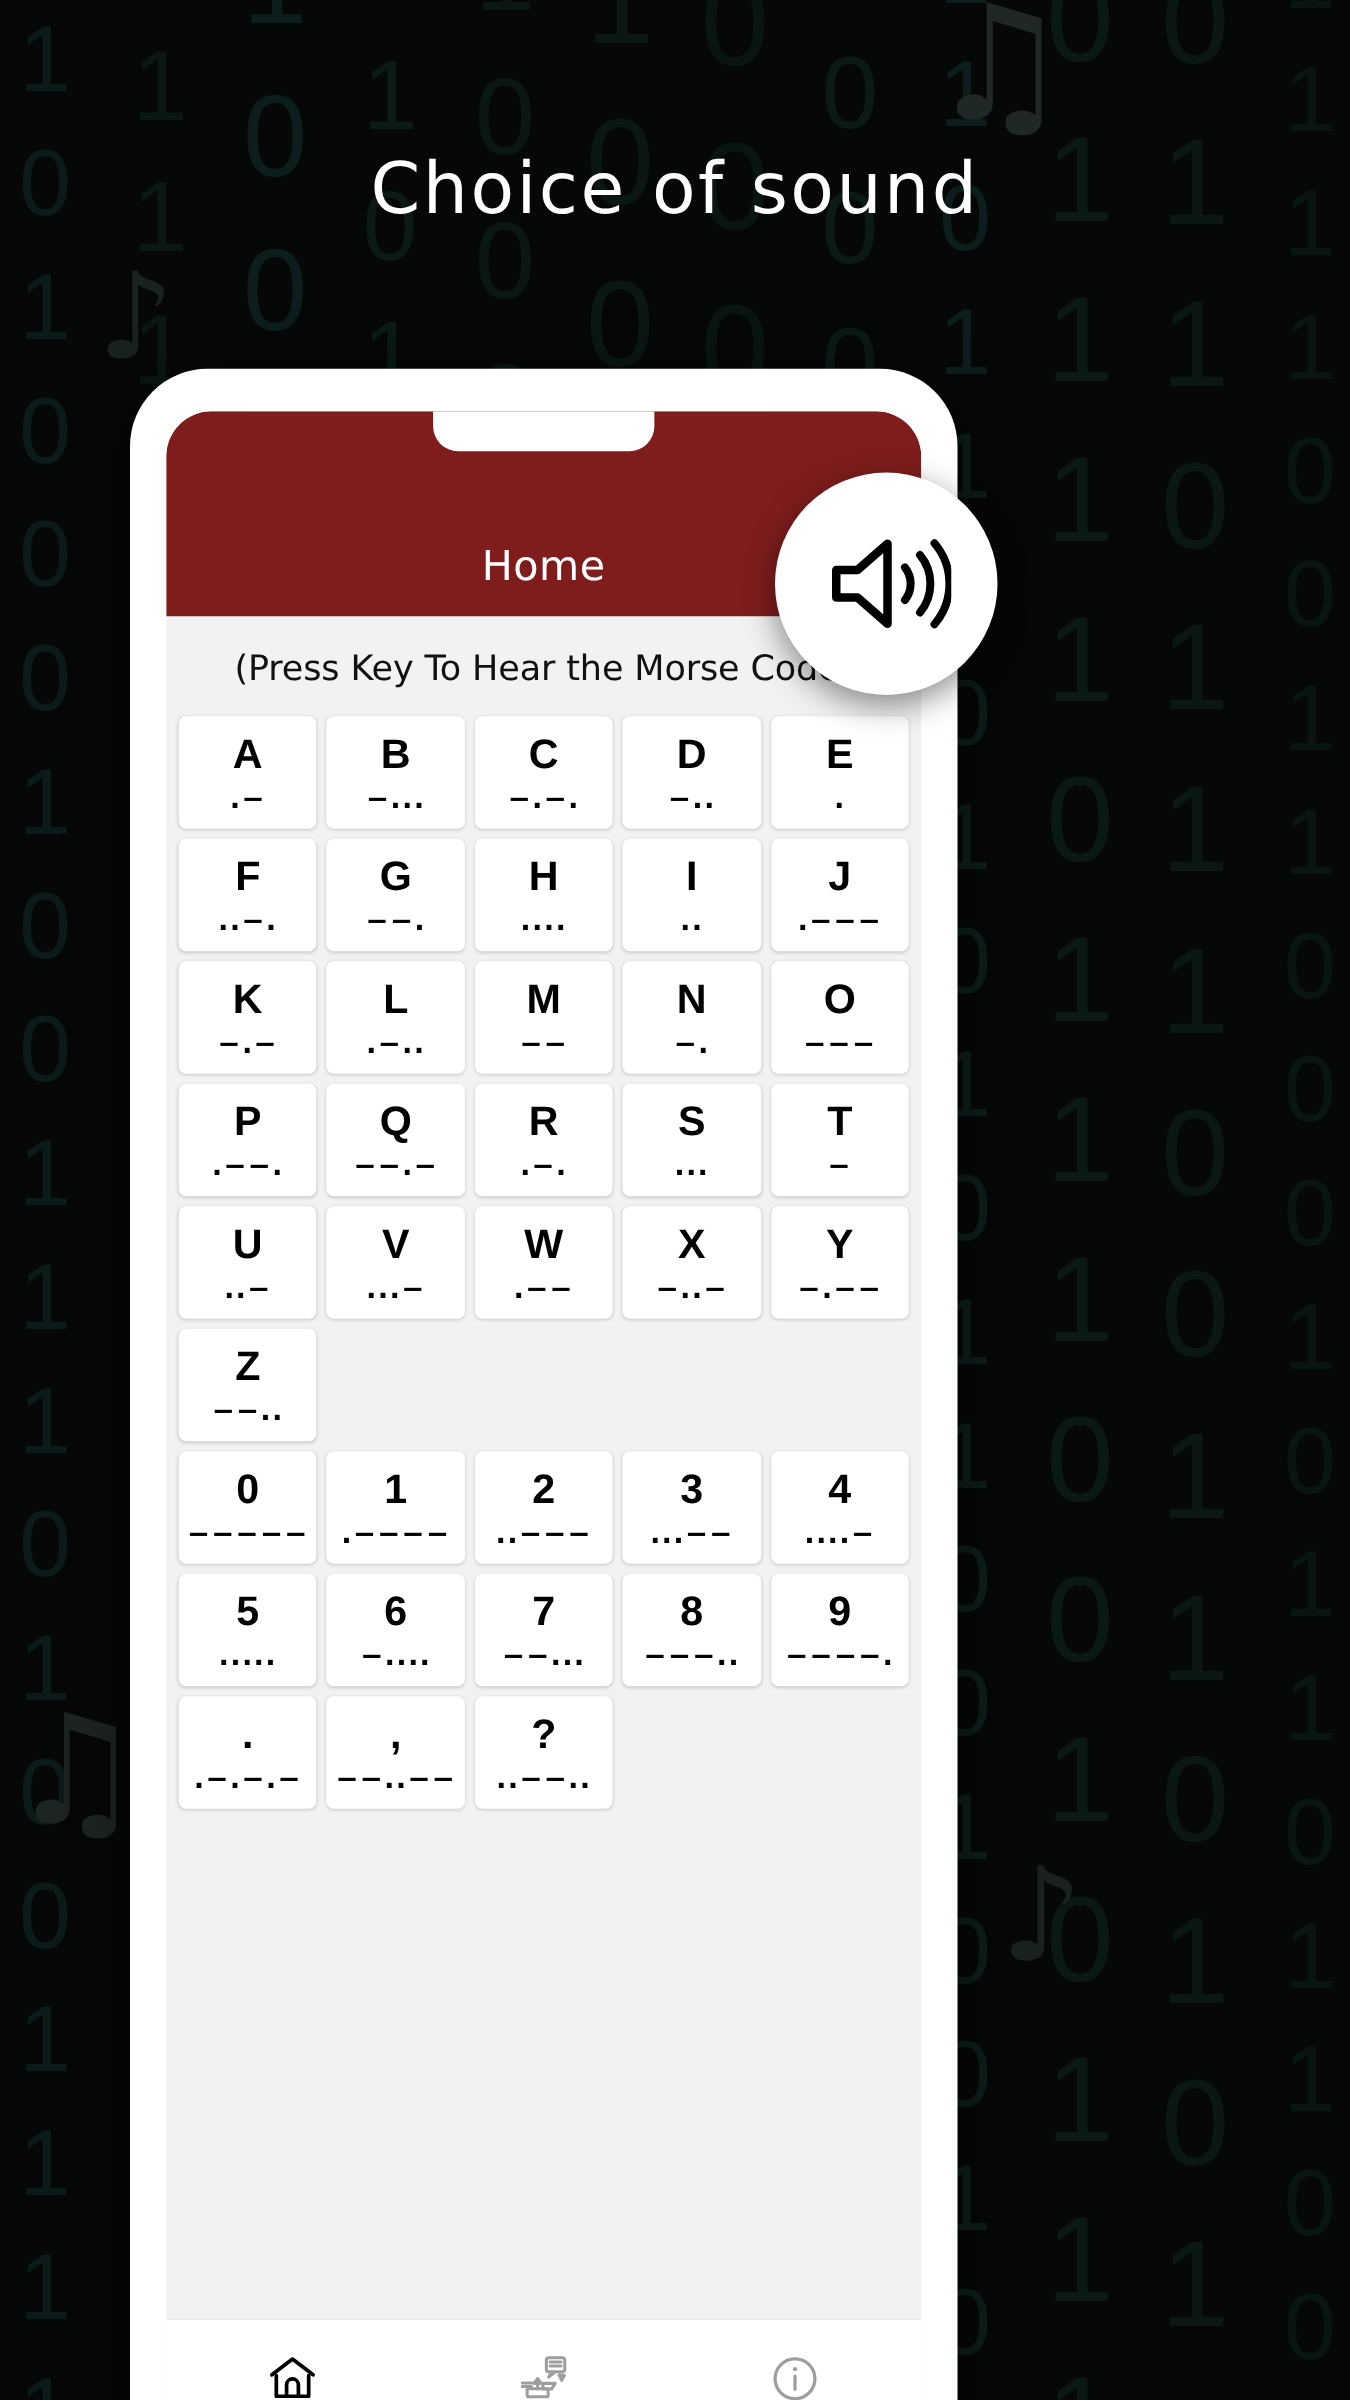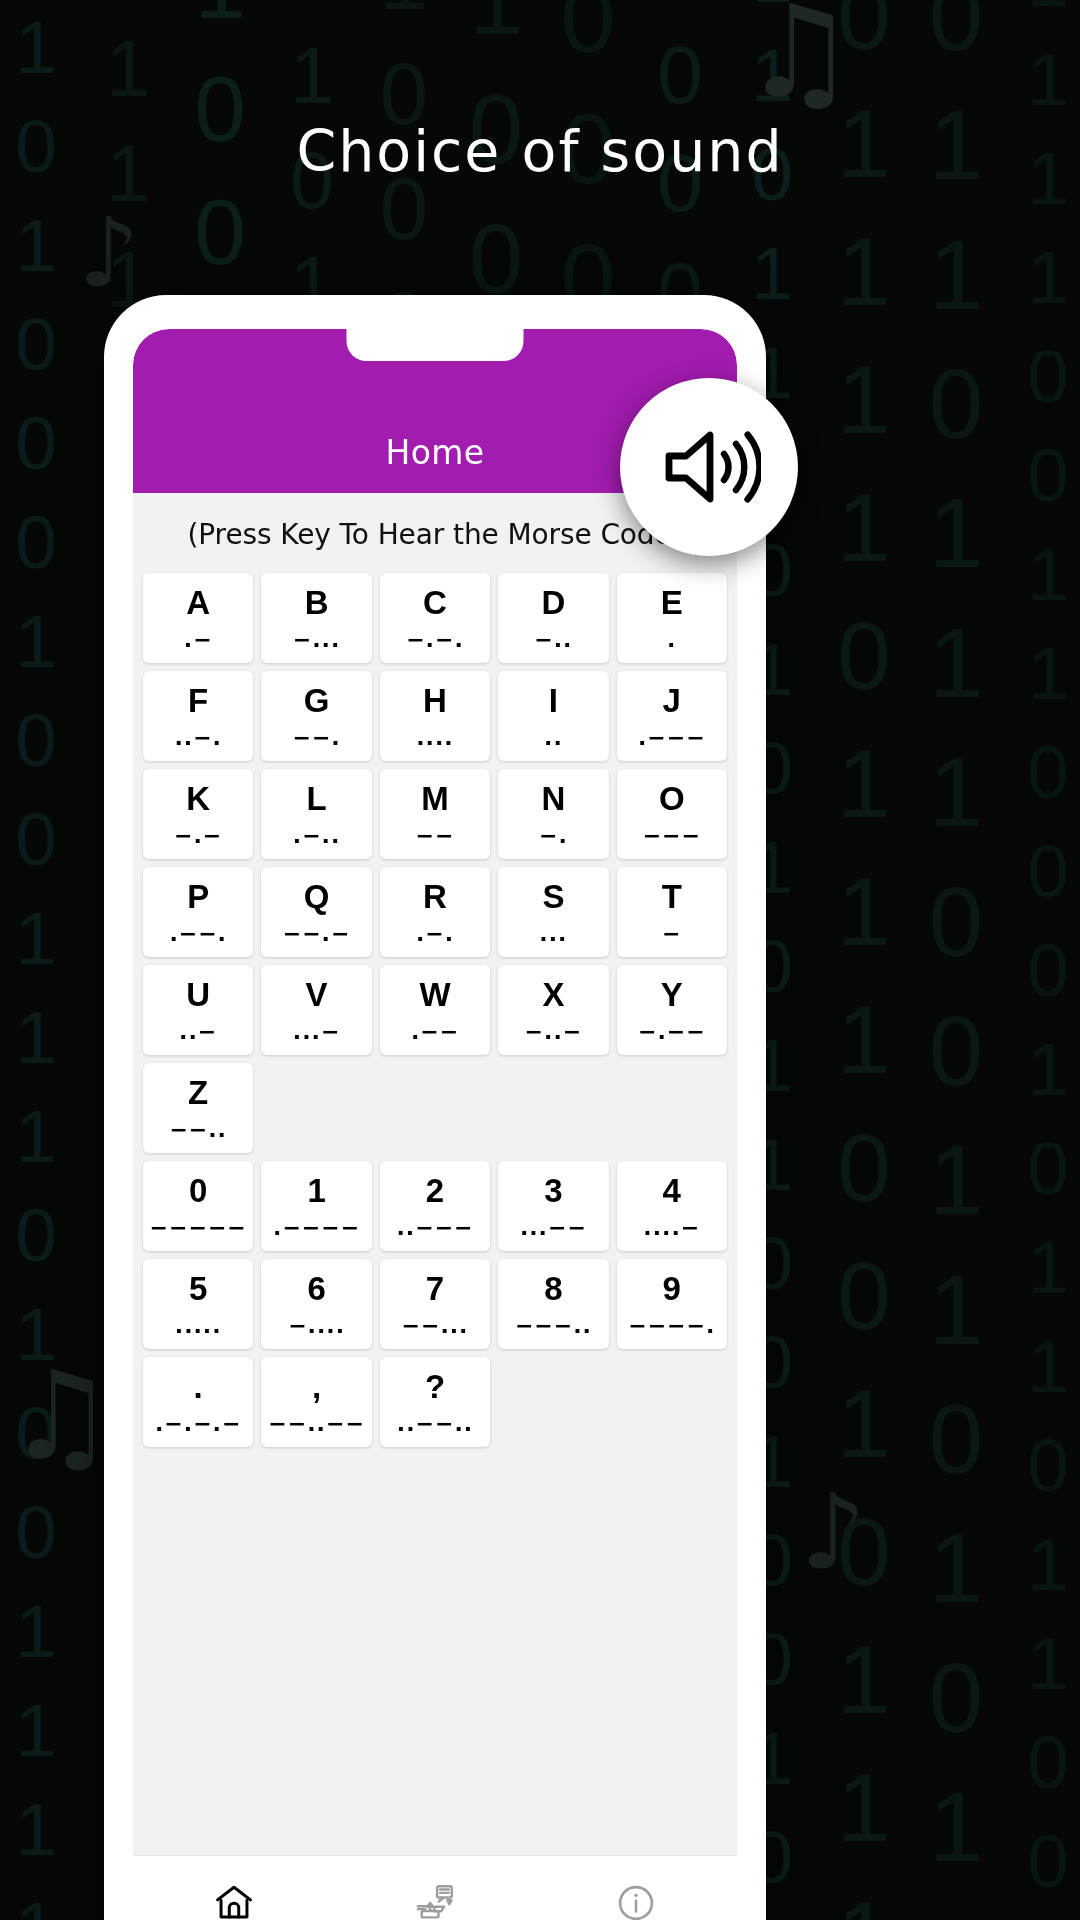--- a/index.html
+++ b/index.html
@@ -85,21 +85,21 @@
     height: 1666px;
     background: #f2f2f2;
     border-radius: 36px 36px 0 0;
     overflow: hidden;
   }
 
   
   #app-header {
     position: relative;
     height: 164px;
-    background: #a21caf;
+    background: #7f1d1d;
     border-radius: 36px 36px 0 0;
     padding-left: 12px;
   }
   #notch {
     position: absolute;
     top: 0;
     left: 50%;
     transform: translateX(-50%);
     width: 177px;
     height: 32px;

